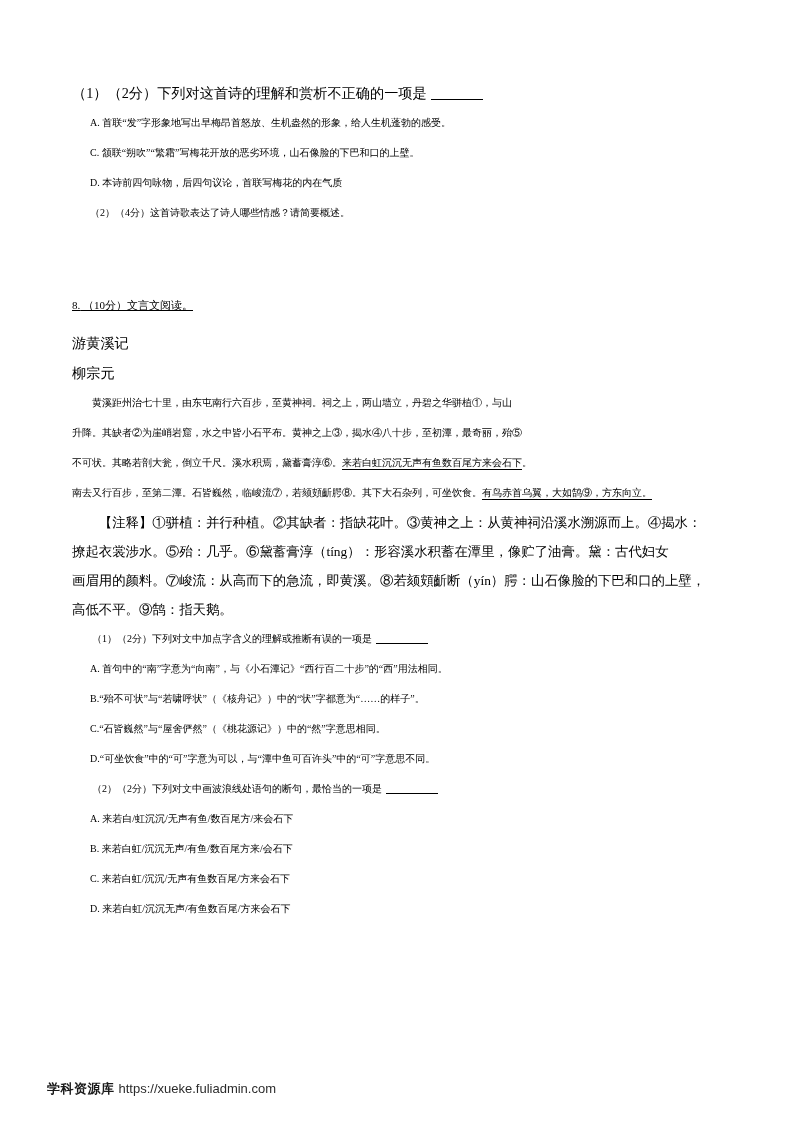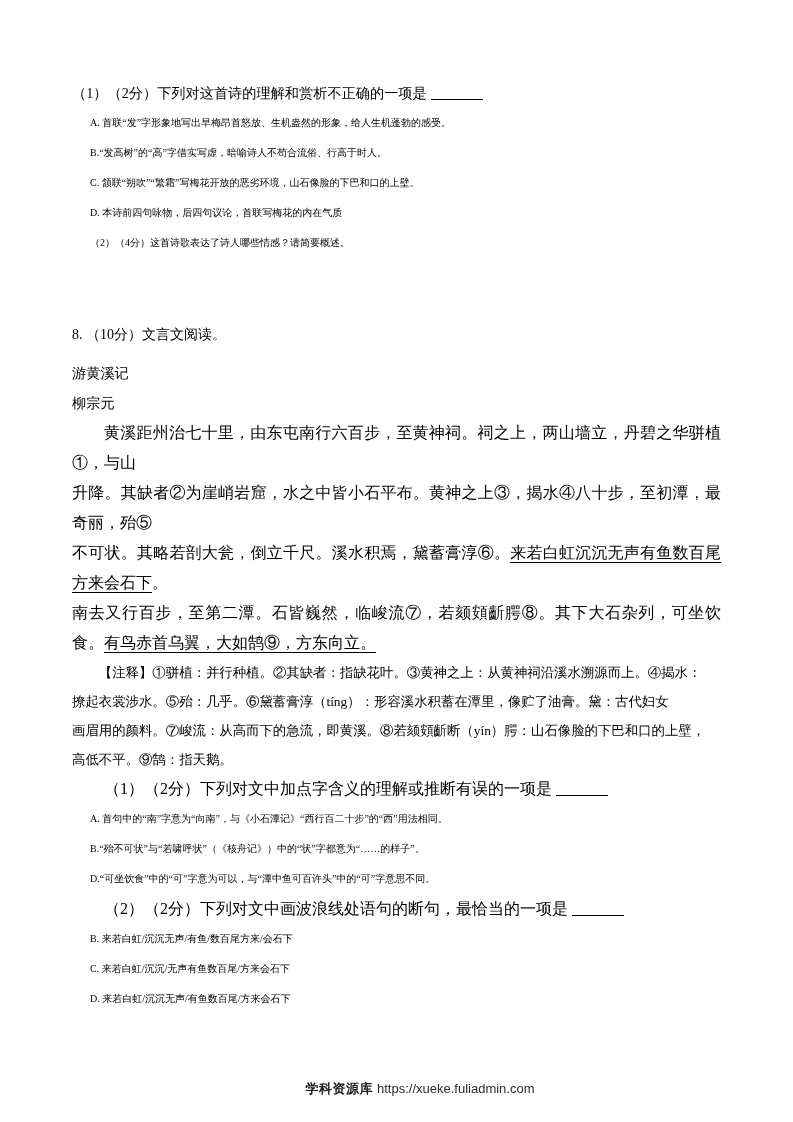--- a/index.html
+++ b/index.html
@@ -39,32 +39,33 @@
     display: inline-block;
     width: 52px;
     border-bottom: 1px solid #000;
     vertical-align: -2px;
     margin-left: 4px;
   }
   .gap-big { height: 62px; }
   .gap-small { height: 8px; }
 
   .section-head {
-    font-size: 14px;
+    font-size: 11px;
     line-height: 30px;
     margin: 0;
+    text-decoration: underline;
   }
   .title-center {
     text-align: left;
     font-size: 14.2px;
     line-height: 30px;
     margin: 0;
   }
   .body-para {
-    font-size: 16px;
+    font-size: 10px;
     line-height: 30px;
     margin: 0;
     text-align: justify;
     text-justify: inter-ideograph;
     text-indent: 2em;
   }
   .body-para.noindent { text-indent: 0; }
   .note-para {
     font-size: 13.4px;
     line-height: 29px;
@@ -78,21 +79,21 @@
   .u-solid {
     border-bottom: 1px solid #000;
     padding-bottom: 1px;
   }
 
   .footer {
     position: absolute;
     left: 0;
     right: 0;
     bottom: 24px;
-    text-align: center;
+    text-align: left;
     font-size: 13px;
     font-family: "Liberation Sans", sans-serif;
     color: #3a3a3a;
     margin-left: 47px;
   }
   .footer .brand {
     color: #1a1a1a;
     font-weight: bold;
     letter-spacing: 0.5px;
   }
@@ -104,21 +105,20 @@
 </head>
 <body>
 
 <div class="page">
 
   <p class="q-line">
     <span>（1）（2分）下列对这首诗的理解和赏析不正确的一项是</span><span class="blank-ul"></span>
   </p>
 
   <p class="opt">A. 首联“发”字形象地写出早梅昂首怒放、生机盎然的形象，给人生机蓬勃的感受。</p>
-  <p class="opt">B.“发高树”的“高”字借实写虚，暗喻诗人不苟合流俗、行高于时人。</p>
   <p class="opt">C. 颔联“朔吹”“繁霜”写梅花开放的恶劣环境，山石像脸的下巴和口的上壁。</p>
   <p class="opt">D. 本诗前四句咏物，后四句议论，首联写梅花的内在气质</p>
 
   <p class="opt">（2）（4分）这首诗歌表达了诗人哪些情感？请简要概述。</p>
 
   <div class="gap-big"></div>
 
   <p class="section-head">
     <span>8.</span>
     <span>（10分）文言文阅读。</span>
@@ -142,26 +142,28 @@
   <p class="note-para cont">撩起衣裳涉水。⑤殆：几乎。⑥黛蓄膏淳（tíng）：形容溪水积蓄在潭里，像贮了油膏。黛：古代妇女</p>
   <p class="note-para cont">画眉用的颜料。⑦峻流：从高而下的急流，即黄溪。⑧若颏頞齗断（yín）腭：山石像脸的下巴和口的上壁，</p>
   <p class="note-para cont">高低不平。⑨鹄：指天鹅。</p>
 
   <p class="body-para">
     <span>（1）（2分）下列对文中加点字含义的理解或推断有误的一项是</span><span class="blank-ul"></span>
   </p>
 
   <p class="opt">A. 首句中的“南”字意为“向南”，与《小石潭记》“西行百二十步”的“西”用法相同。</p>
   <p class="opt">B.“殆不可状”与“若啸呼状”（《核舟记》）中的“状”字都意为“……的样子”。</p>
+  <p class="opt">C.“石皆巍然”与“屋舍俨然”（《桃花源记》）中的“然”字意思相同。</p>
   <p class="opt">D.“可坐饮食”中的“可”字意为可以，与“潭中鱼可百许头”中的“可”字意思不同。</p>
 
   <p class="body-para">
     <span>（2）（2分）下列对文中画波浪线处语句的断句，最恰当的一项是</span><span class="blank-ul"></span>
   </p>
 
+  <p class="opt">A. 来若白/虹沉沉/无声有鱼/数百尾方/来会石下</p>
   <p class="opt">B. 来若白虹/沉沉无声/有鱼/数百尾方来/会石下</p>
   <p class="opt">C. 来若白虹/沉沉/无声有鱼数百尾/方来会石下</p>
   <p class="opt">D. 来若白虹/沉沉无声/有鱼数百尾/方来会石下</p>
 
   <div class="footer">
     <span class="brand">学科资源库</span><span class="url">https://xueke.fuliadmin.com</span>
   </div>
 
 </div>
 

